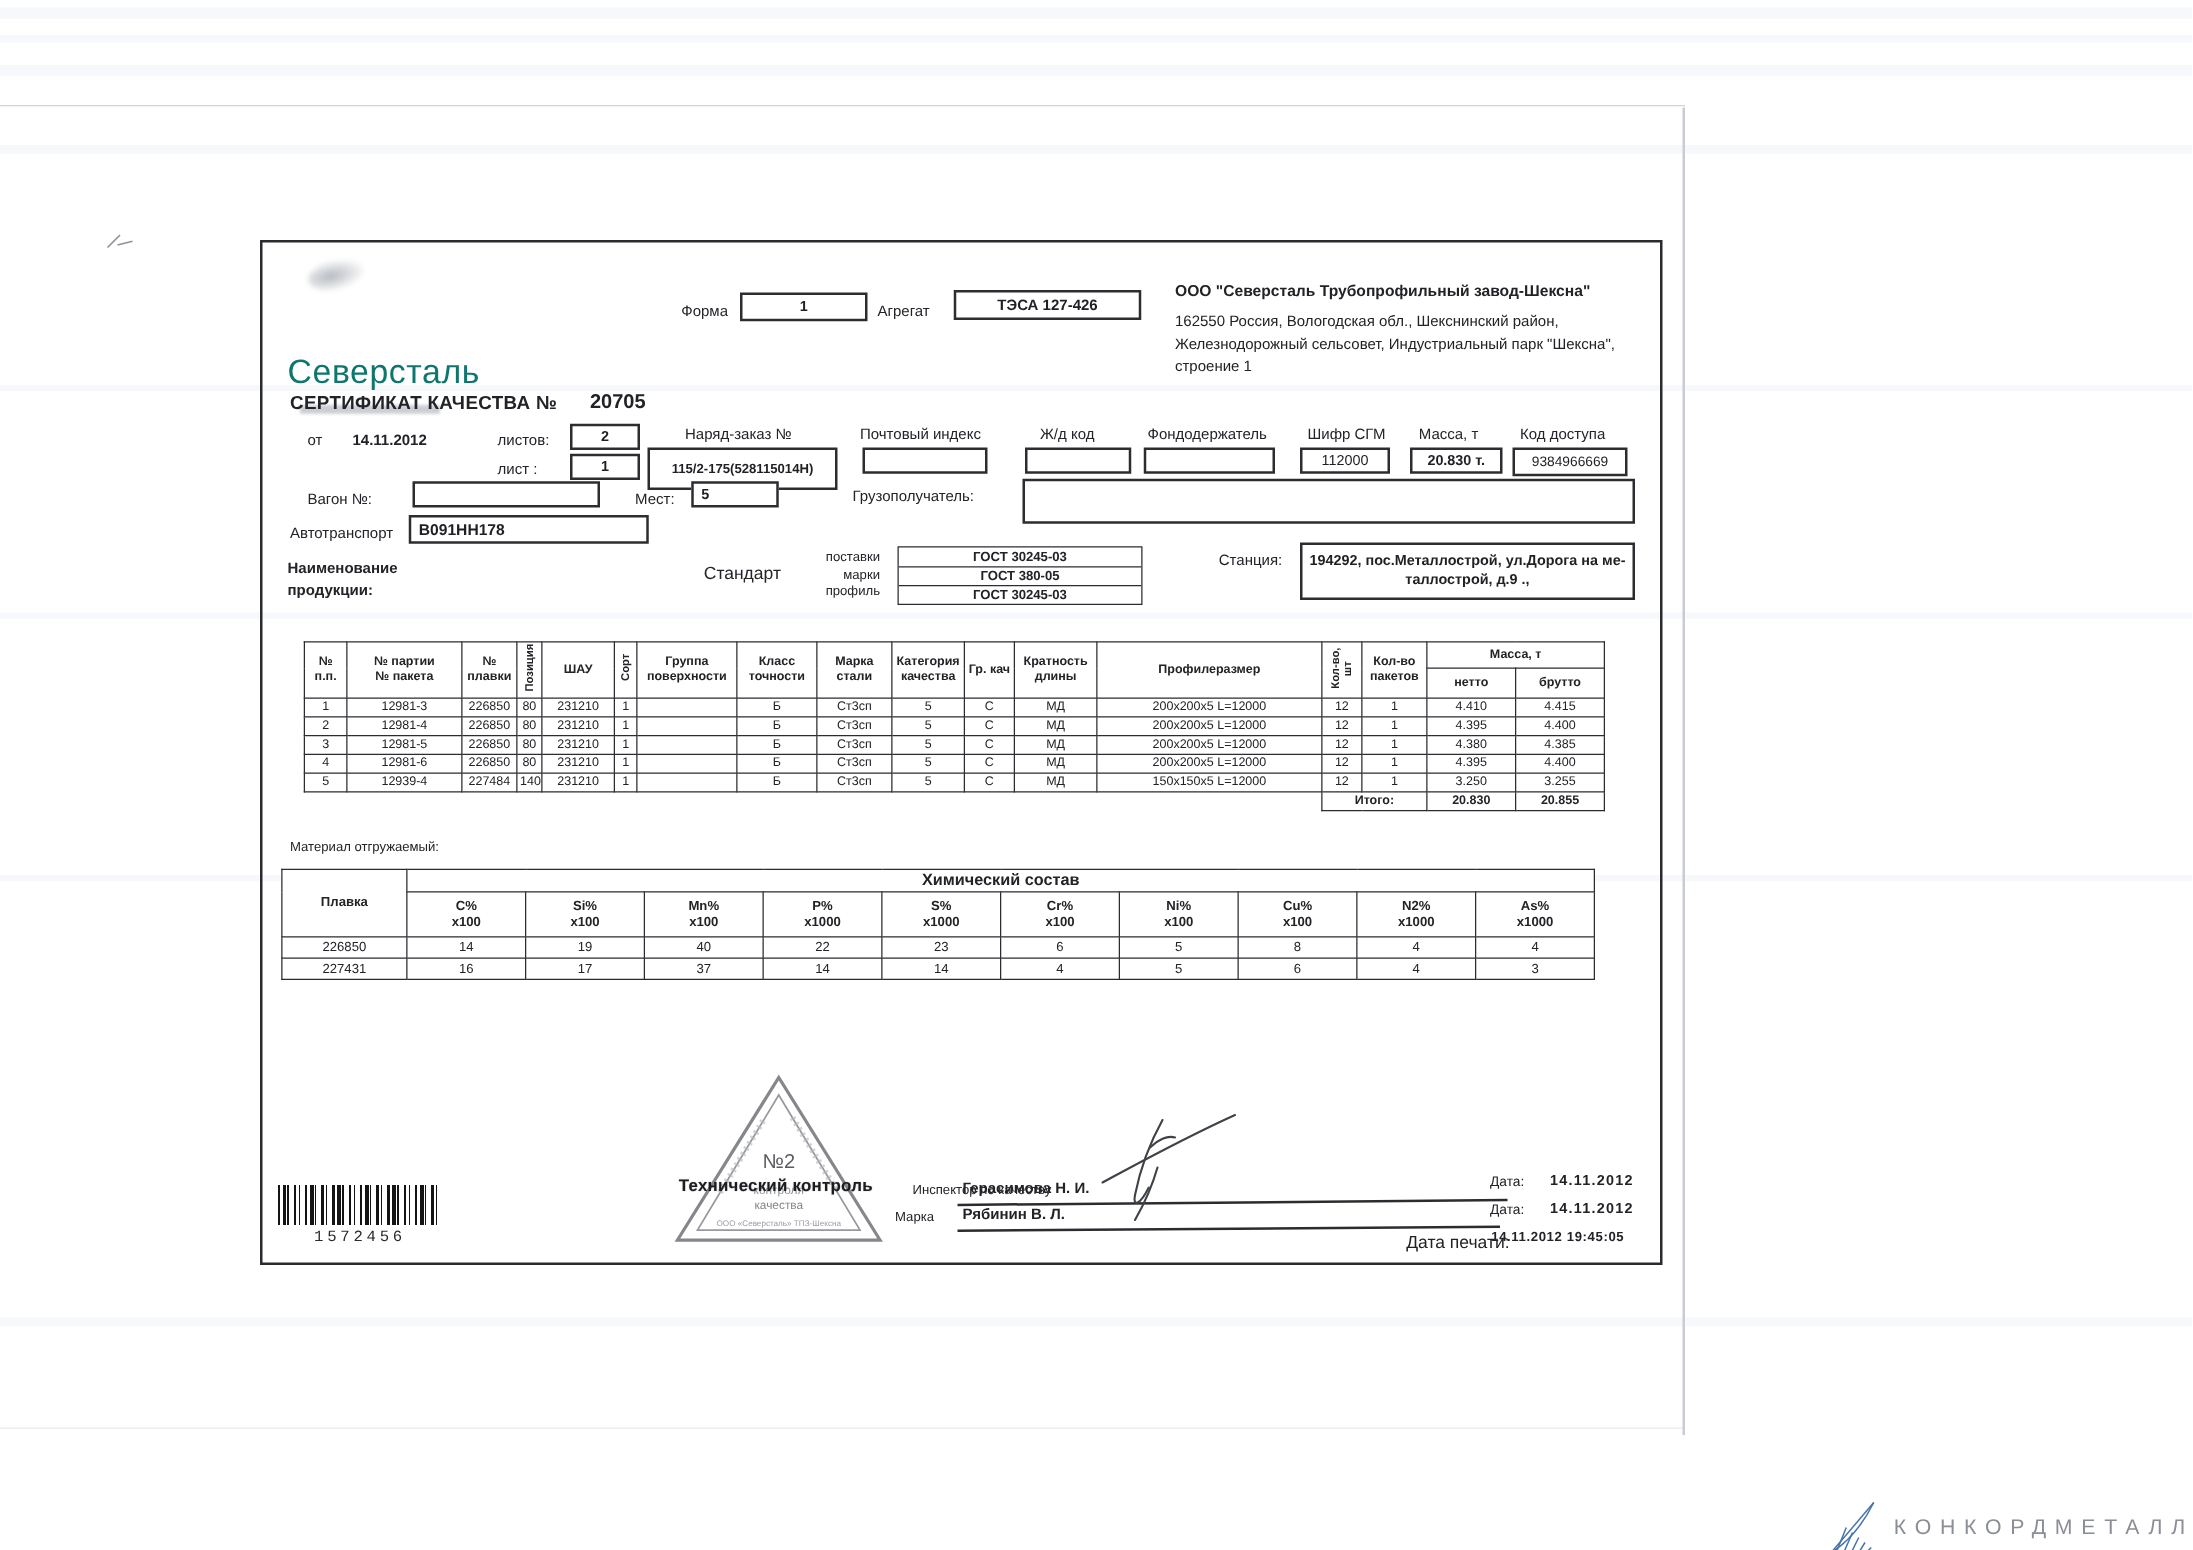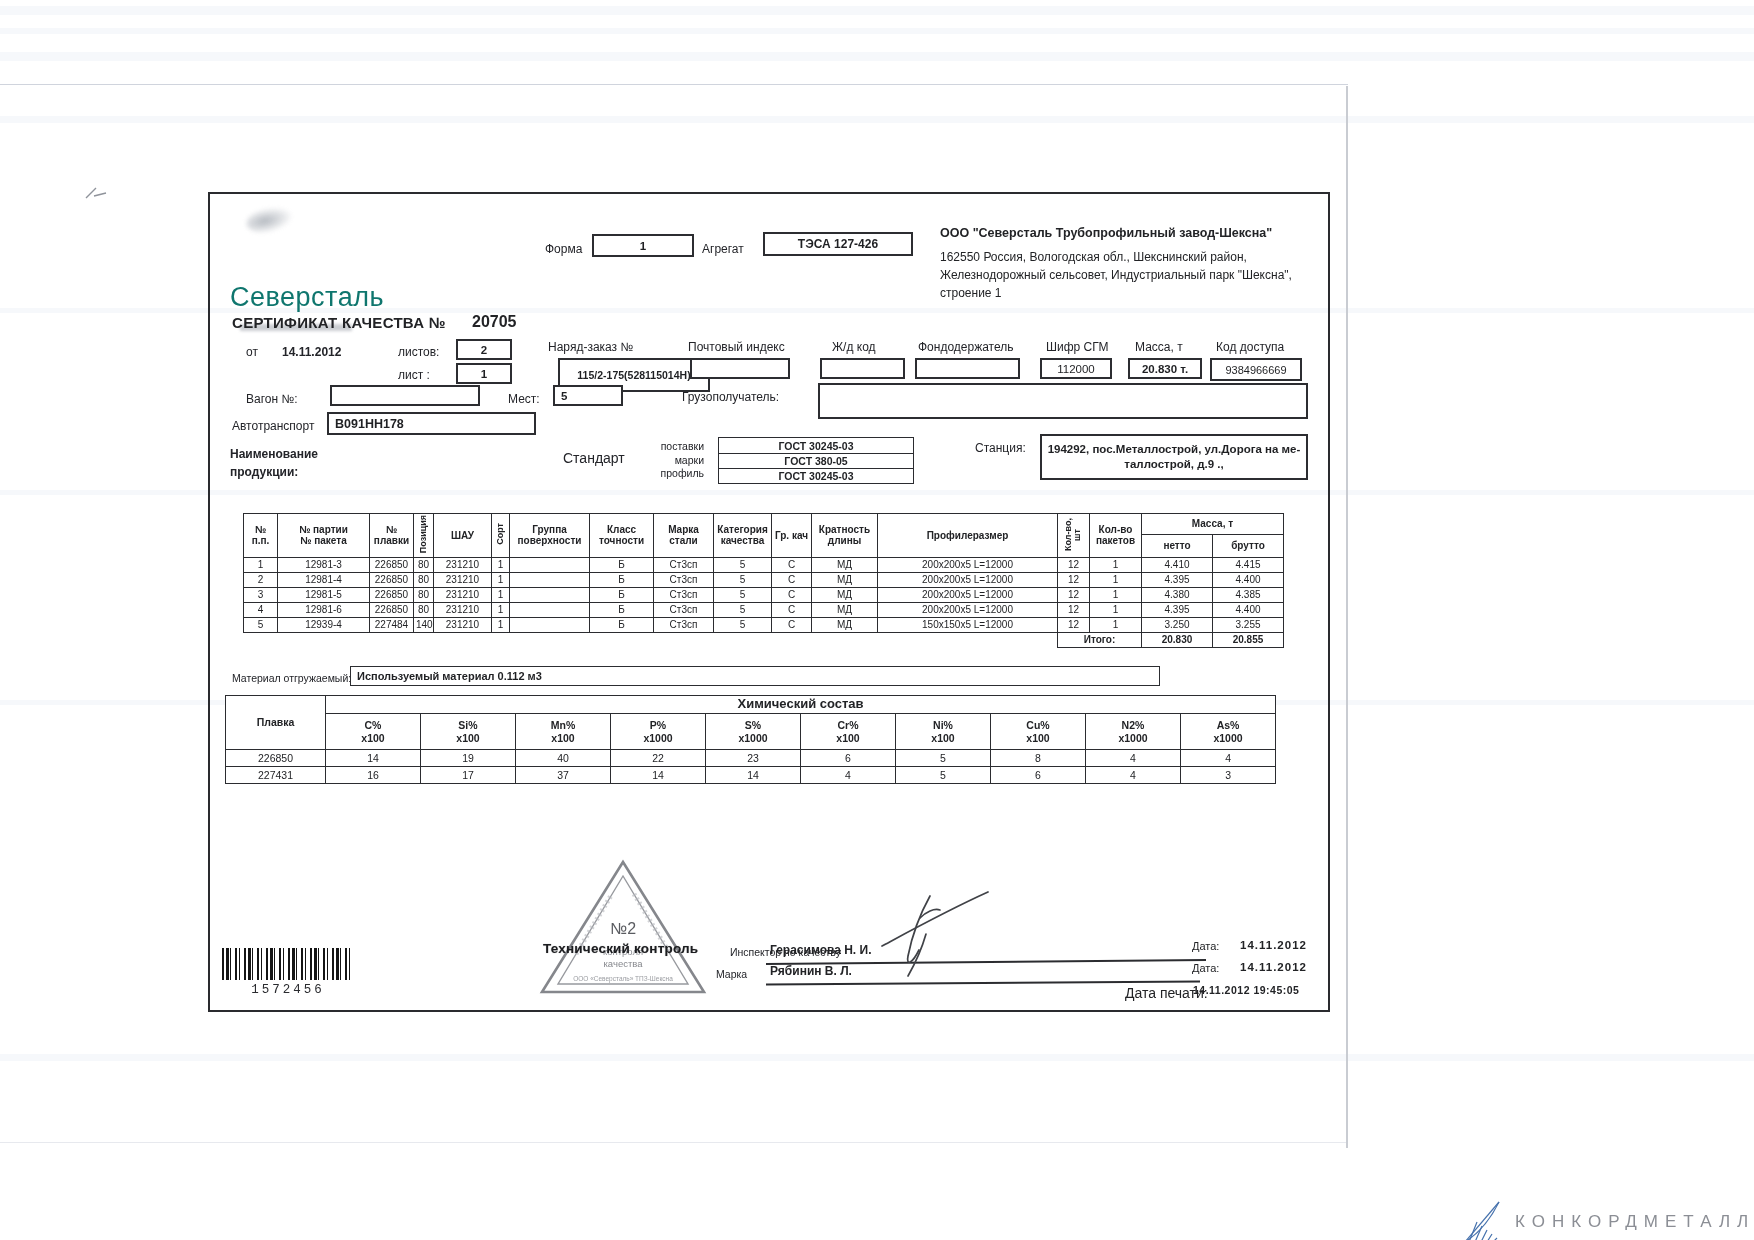--- a/index.html
+++ b/index.html
@@ -124,21 +124,21 @@
   <div class="abs lbl" style="left:282px;top:345px;font-weight:bold;">14.11.2012</div>
   <div class="abs lbl" style="left:398px;top:345px;">листов:</div>
   <div class="bx" style="left:456px;top:339px;width:56px;height:21px;">
     <span>2</span>
   </div>
   <div class="abs lbl" style="left:398px;top:368px;">лист :</div>
   <div class="bx" style="left:456px;top:363px;width:56px;height:21px;">
     <span>1</span>
   </div>
   <div class="abs lbl" style="left:548px;top:340px;">Наряд-заказ №</div>
-  <div class="bx" style="left:518px;top:358px;width:152px;height:34px;font-size:10.5px;margin-left:40px;">
+  <div class="bx" style="left:518px;top:358px;width:152px;height:34px;font-size:10.5px;">
     <span>115/2-175(528115014Н)</span>
   </div>
 
   <div class="abs lbl" style="left:688px;top:340px;">Почтовый индекс</div>
   <div class="bx" style="left:690px;top:358px;width:100px;height:21px;"></div>
   <div class="abs lbl" style="left:832px;top:340px;">Ж/д код</div>
   <div class="bx" style="left:820px;top:358px;width:85px;height:21px;"></div>
   <div class="abs lbl" style="left:918px;top:340px;">Фондодержатель</div>
   <div class="bx" style="left:915px;top:358px;width:105px;height:21px;"></div>
   <div class="abs lbl" style="left:1046px;top:340px;">Шифр СГМ</div>
@@ -157,21 +157,21 @@
   <div class="abs lbl" style="left:246px;top:392px;">Вагон №:</div>
   <div class="bx" style="left:330px;top:385px;width:150px;height:21px;"></div>
   <div class="abs lbl" style="left:508px;top:392px;">Мест:</div>
   <div class="bx left" style="left:553px;top:385px;width:70px;height:21px;">
     <span>5</span>
   </div>
   <div class="abs lbl" style="left:682px;top:390px;">Грузополучатель:</div>
   <div class="bx" style="left:818px;top:383px;width:490px;height:36px;"></div>
 
   <div class="abs lbl" style="left:232px;top:419px;">Автотранспорт</div>
-  <div class="bx left" style="left:327px;top:412px;width:209px;height:23px;font-size:12.5px;">
+  <div class="bx left" style="left:327px;top:412px;width:192px;height:23px;font-size:12.5px;">
     <span>В091НН178</span>
   </div>
 
   <div class="abs lbl" style="left:230px;top:447px;font-weight:600;">Наименование</div>
   <div class="abs lbl" style="left:230px;top:465px;font-weight:600;">продукции:</div>
 
   <div class="abs lbl" style="left:563px;top:450px;font-size:14px;">Стандарт</div>
   <div class="std-labels">
     <div>поставки</div>
     <div>марки</div>
@@ -346,23 +346,20 @@
       <tr>
         <td class="nb" colspan="13"></td>
         <td class="itogo-cell" colspan="2">Итого:</td>
         <td style="font-weight:bold;">20.830</td>
         <td style="font-weight:bold;">20.855</td>
       </tr>
     </tfoot>
   </table>
 
   <div class="abs lbl sm" style="left:232px;top:672px;">Материал отгружаемый:</div>
-  <div class="bx left thin" style="left:350px;top:666px;width:810px;height:20px;font-size:11px;font-weight:600;justify-content:flex-start;">
-    <span>Используемый материал 0.112 м3</span>
-  </div>
 
   <table class="abs chem-table" style="left:225px;top:695px;width:1050px;">
     <colgroup>
       <col style="width:100px">
       <col style="width:95px">
         <col style="width:95px">
         <col style="width:95px">
         <col style="width:95px">
         <col style="width:95px">
       <col style="width:95px">

